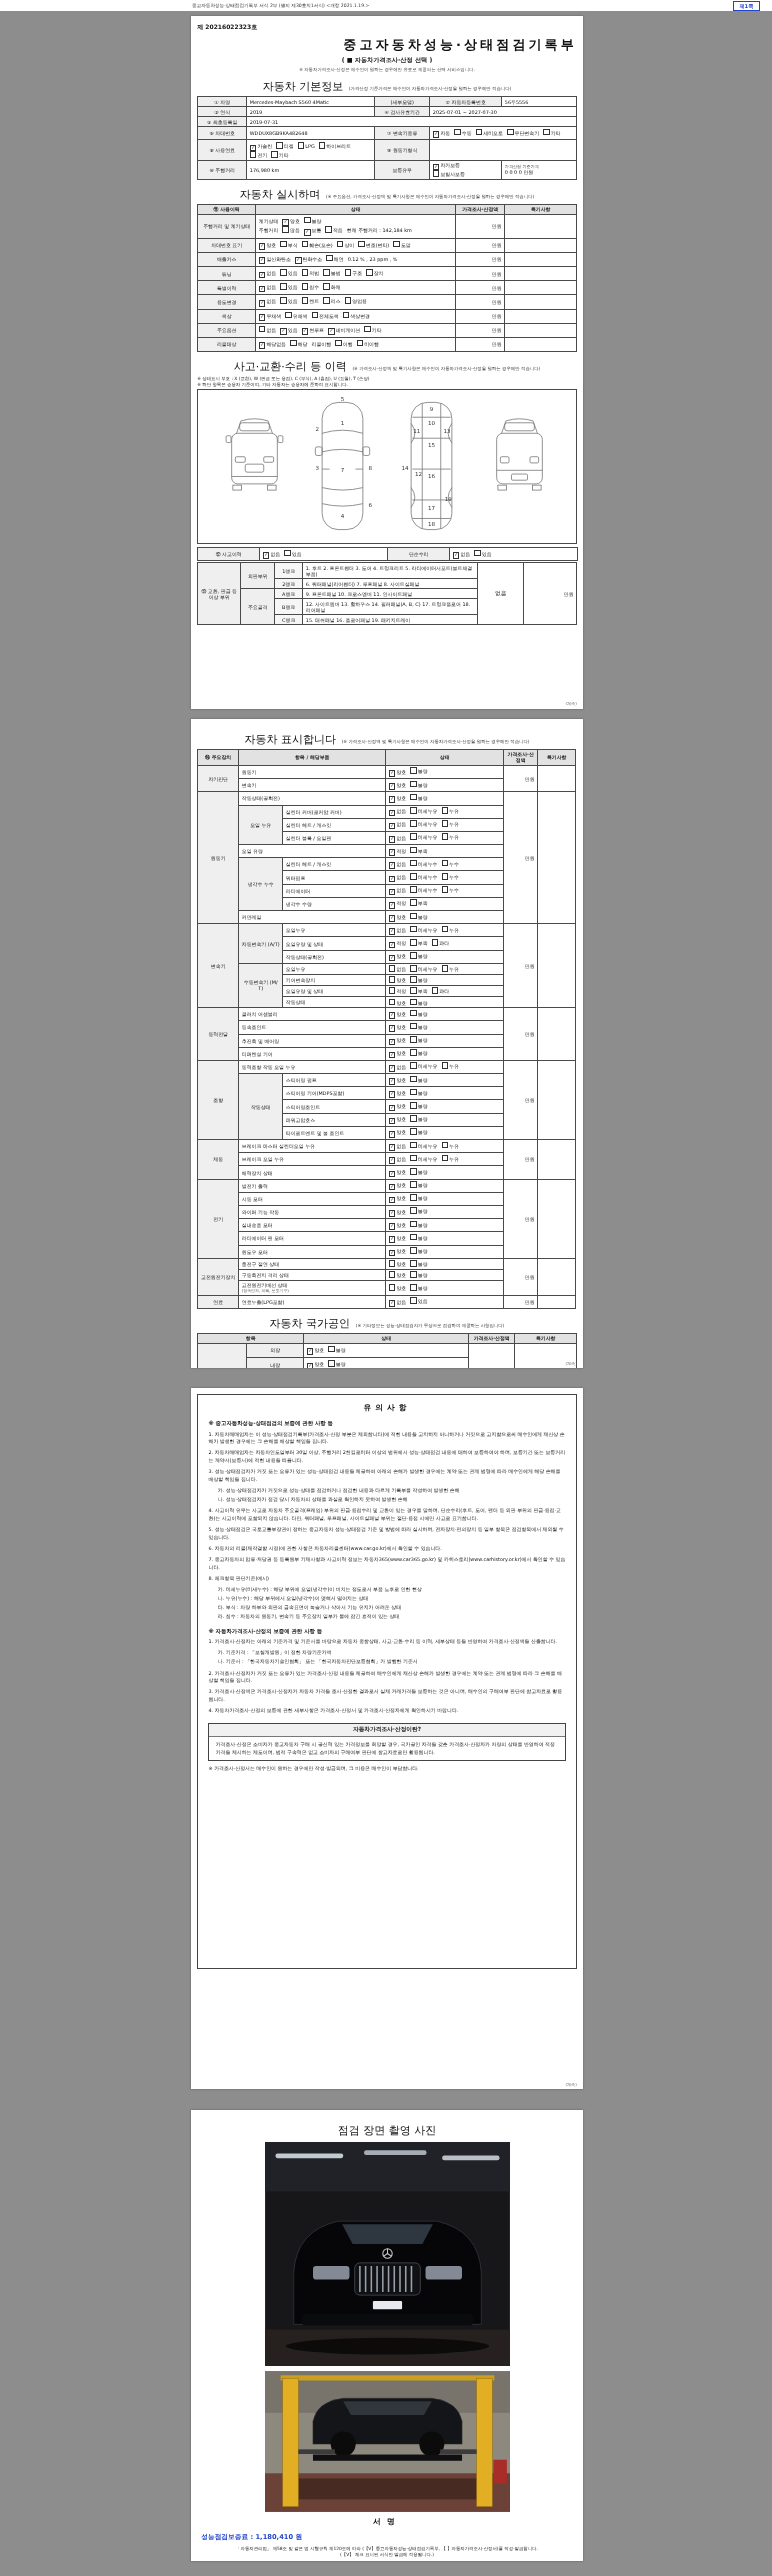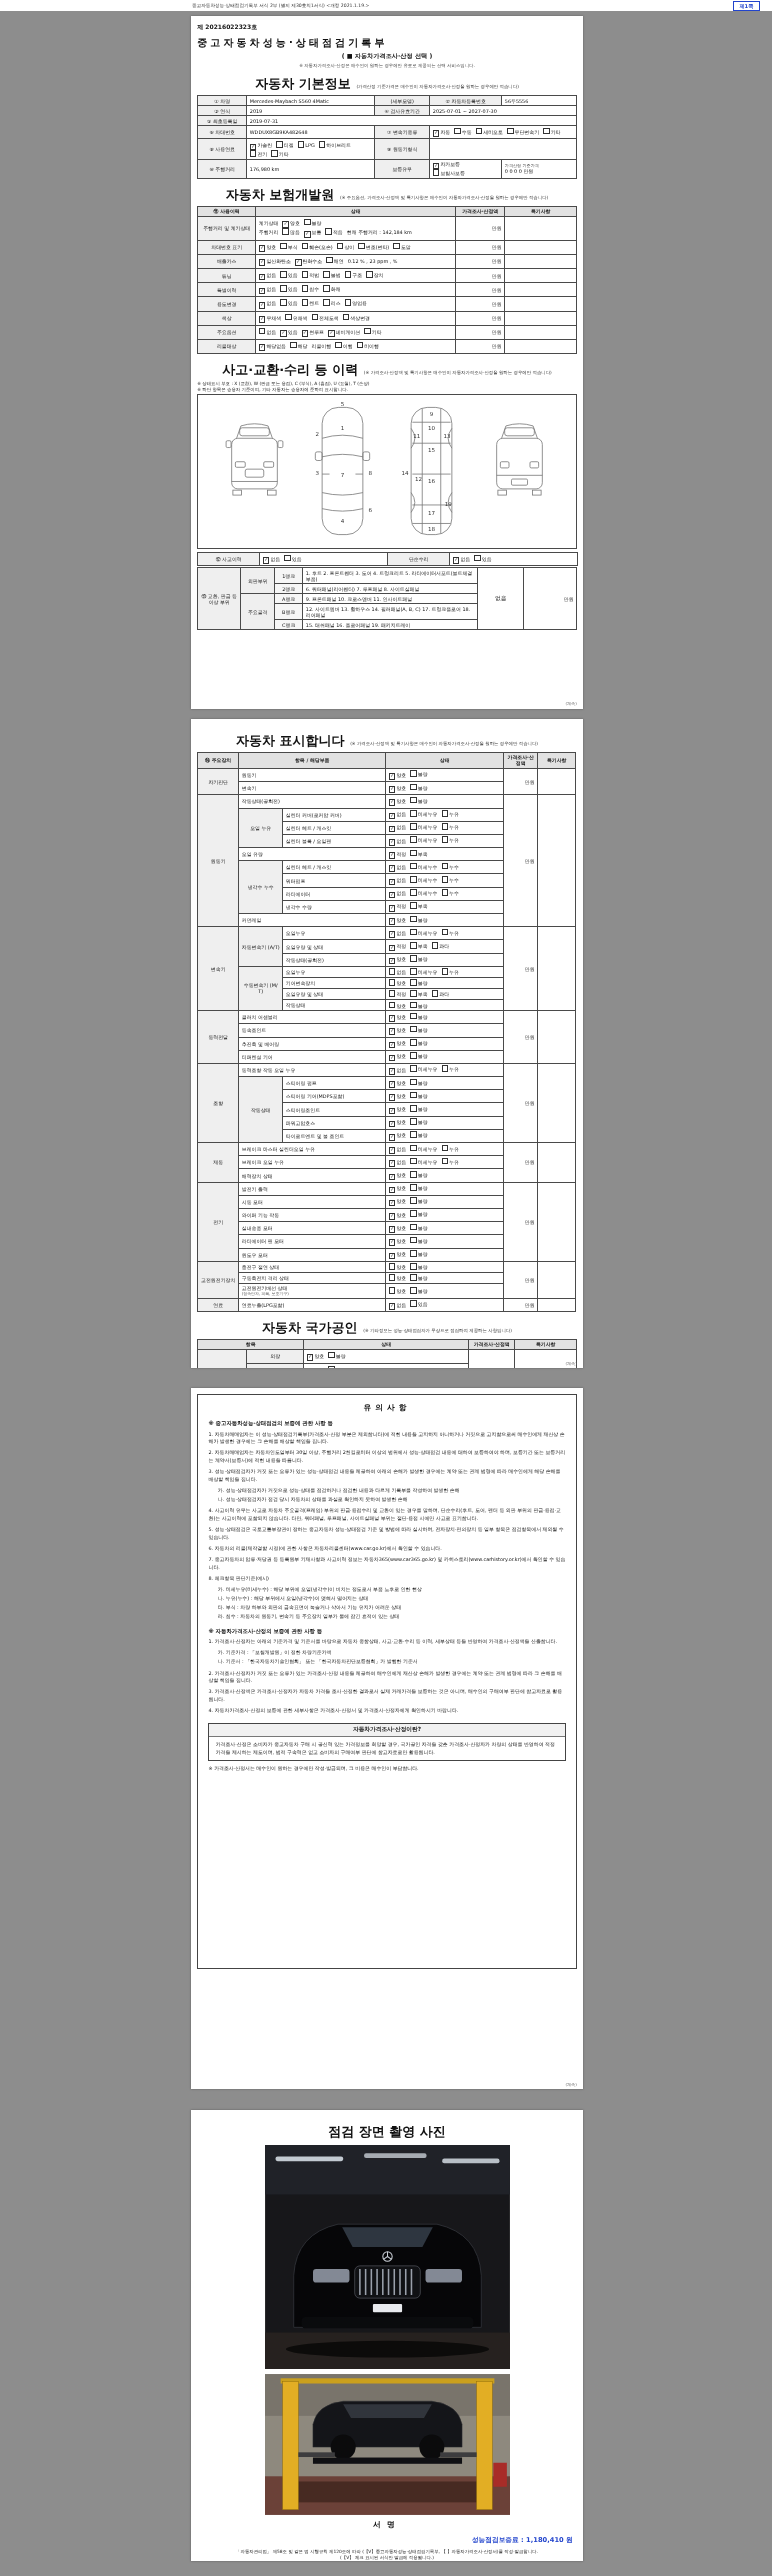--- a/index.html
+++ b/index.html
@@ -10,25 +10,25 @@
   .badge{position:absolute;right:13.4px;top:1px;border:0.5px solid #2244cc;color:#2244cc;font-size:5.2px;
          padding:0.5px 5.2px;background:#fff;font-weight:bold;}
   .page{position:absolute;left:191px;width:392px;background:#fff;box-sizing:border-box;
         padding:6.2px 6.2px;overflow:hidden;box-shadow:0 0 2.1px rgba(0,0,0,.35);}
   #page1{top:15.5px;height:693px;}
   #page2{top:719px;height:649px;}
   #page3{top:1388px;height:701px;}
   #page4{top:2110px;height:451px;}
   .cont{position:absolute;right:6.2px;bottom:2.1px;font-size:4.1px;color:#666;}
   .docno{font-weight:bold;font-size:6px;margin:1px 0 4.1px;}
-  .title{text-align:left;font-weight:bold;font-size:10px;letter-spacing:3.1px;}
+  .title{text-align:right;font-weight:bold;font-size:13px;letter-spacing:3.1px;}
   .subtitle{text-align:center;font-weight:bold;font-size:6.2px;margin-top:2.6px;}
   .titlenote{text-align:center;font-size:4.4px;color:#444;margin-top:2.1px;}
   .shead{margin:6.7px 0 2.1px;text-align:center;}
-  .stitle{font-weight:bold;font-size:13px;}
+  .stitle{font-weight:normal;font-size:11px;}
   .snote{font-size:4.4px;color:#333;margin-left:3.1px;}
   .legend{font-size:4.4px;color:#222;margin:1px 0;}
   table.t{border-collapse:collapse;width:379px;table-layout:fixed;font-size:4.9px;margin-top:1px;}
   table.t td{border:0.5px solid #4a4a4a;padding:1.5px 2.6px;vertical-align:middle;word-break:break-all;}
   td.lab{background:#efefef;text-align:center;}
   td.hdr{background:#e2e2e2;text-align:center;font-weight:bold;}
   td.val{background:#fff;text-align:left;}
   td.price{background:#fff;text-align:right;color:#222;}
   td.none{text-align:center;font-size:5.7px;}
   td.rk{background:#f6f6f6;}
@@ -48,21 +48,21 @@
   .nh{font-weight:bold;font-size:5.4px;margin:6.7px 0 3.1px;}
   .np{font-size:4.9px;line-height:1.55;margin:3.6px 0;}
   .np2{font-size:4.9px;line-height:1.55;margin:1.5px 0 1.5px 9.3px;}
   .nbox{border:0.8px solid #444;margin-top:8.2px;}
   .nboxtitle{text-align:center;font-weight:bold;font-size:5.7px;border-bottom:0.5px solid #777;
              padding:2.1px;background:#f1f1f1;}
   .nboxtext{padding:4.1px 6.2px;font-size:4.9px;line-height:1.5;}
   .photowrap{width:245px;margin:4.1px auto 0;}
   .photowrap svg{display:block;margin-bottom:5.2px;}
   .sigtitle{text-align:center;font-weight:bold;font-size:7.7px;letter-spacing:6.2px;margin-top:2px;}
-  .feeline{text-align:right;color:#2244cc;font-weight:bold;font-size:6.7px;margin:5.2px 4.1px 4.1px;}
+  .feeline{color:#2244cc;font-weight:bold;font-size:6.7px;margin:5.2px 4.1px 4.1px;}
   .footline{text-align:center;font-size:4.4px;margin-top:1.5px;color:#222;}
 </style>
 </head>
 <body>
 
 <div class="canvas">
 
   <div class="topbar">
     <span class="topnote">중고자동차성능·상태점검기록부 서식 2부 (별지 제30호의1서식) &lt;개정 2021.1.19.&gt;</span>
     <span class="badge">제1쪽</span>
@@ -120,21 +120,21 @@
             <td class="lab">⑩ 주행거리</td>
             <td class="val">176,980 km</td>
             <td class="lab">보증유무</td>
             <td class="val"><span class="opt"><span class="cb">✓</span><span class="optlabel">자가보증</span></span><span class="opt"><span class="cb"></span><span class="optlabel">보험사보증</span></span></td>
             <td class="val"><span class="plab">가격산정 기준가격</span><span>0 0 0 0 만원</span></td>
           </tr>
         </tbody>
       </table>
 
     <div class="shead">
-      <span class="stitle">자동차 보험개발원</span>
+      <span class="stitle">자동차 실시하며</span>
       <span class="snote">(※ 주요옵션, 가격조사·산정액 및 특기사항은 매수인이 자동차가격조사·산정을 원하는 경우에만 적습니다)</span>
     </div>
     <table class="t" id="overallTable">
       <colgroup>
           <col style="width:58px">
           <col style="width:200px">
           <col style="width:49px">
           <col style="width:72px">
         </colgroup>
     <tbody>

